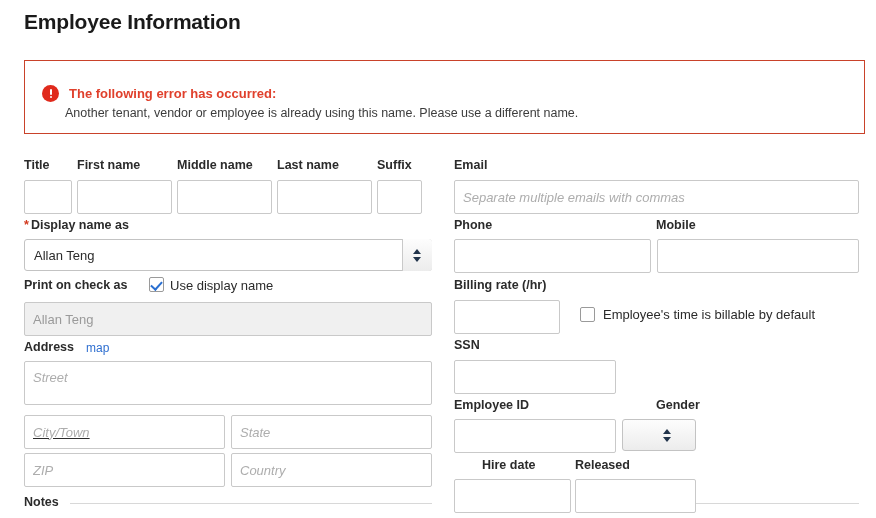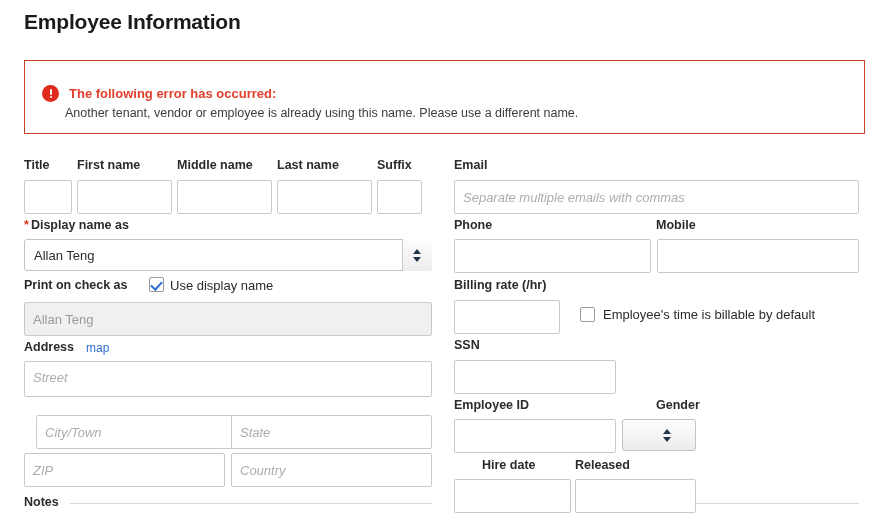--- a/index.html
+++ b/index.html
@@ -175,22 +175,22 @@
     </div>
   </div>
 
   <div class="lbl" style="left:24px; top:278px;">Print on check as</div>
   <div class="cb checked" style="left:149px; top:277px;"></div>
   <div class="cb-lbl" style="left:170px; top:278px;">Use display name</div>
   <input class="fld ro" readonly="" style="left: 24px; top: 302px; width: 408px; height: 31px;" value="Allan Teng">
 
   <div class="lbl" style="left:24px; top:340px;">Address</div>
   <div class="link" style="left:86px; top:341px;">map</div>
-  <textarea class="street" style="left: 24px; top: 361px; width: 408px; height: 36px;" placeholder="Street"></textarea>
-  <input class="fld" style="left: 36px; top: 415px; width: 201px; height: 24px;" placeholder="City/Town">
+  <textarea class="street" style="left: 24px; top: 361px; width: 408px; height: 44px;" placeholder="Street"></textarea>
+  <input class="fld" style="left: 24px; top: 415px; width: 201px; height: 24px; text-decoration: underline;" placeholder="City/Town">
   <input class="fld" style="left: 231px; top: 415px; width: 201px; height: 31px;" placeholder="State">
   <input class="fld" style="left: 24px; top: 453px; width: 201px; height: 31px;" placeholder="ZIP">
   <input class="fld" style="left: 231px; top: 453px; width: 201px; height: 31px;" placeholder="Country">
 
   <div class="lbl" style="left:24px; top:495px;">Notes</div>
   <div class="hr" style="left:70px; top:503px; width:362px;"></div>
 
   <div class="lbl" style="left:454px; top:158px;">Email</div>
   <input class="fld" style="left: 454px; top: 180px; width: 405px; height: 31px;" placeholder="Separate multiple emails with commas">
 

